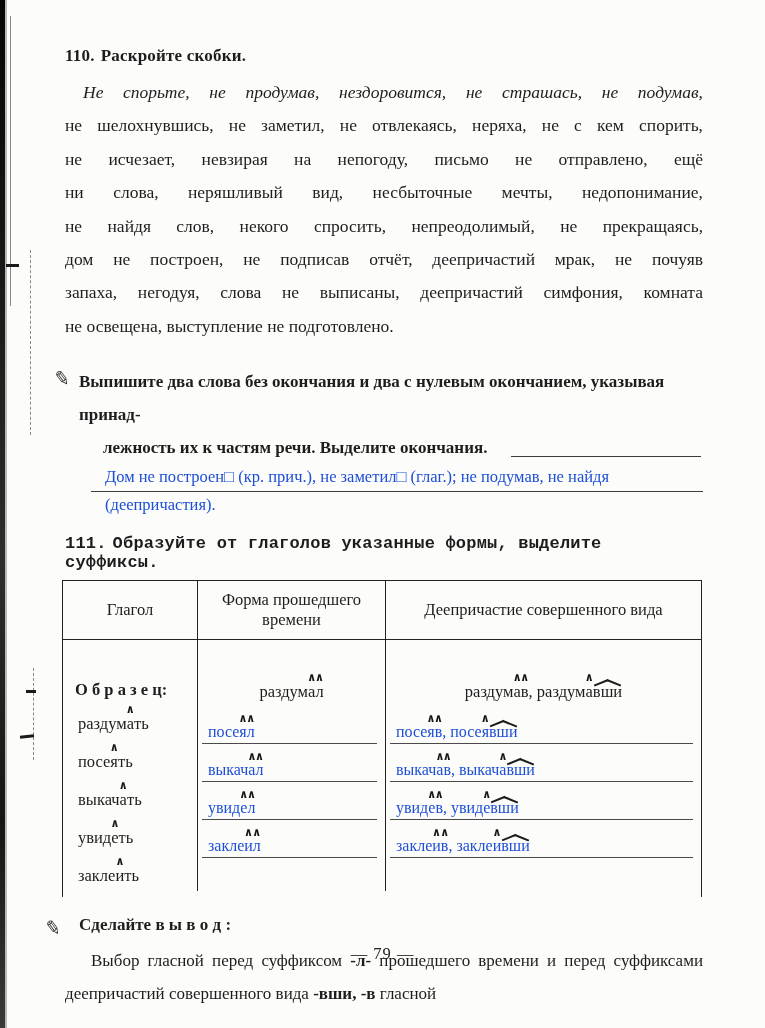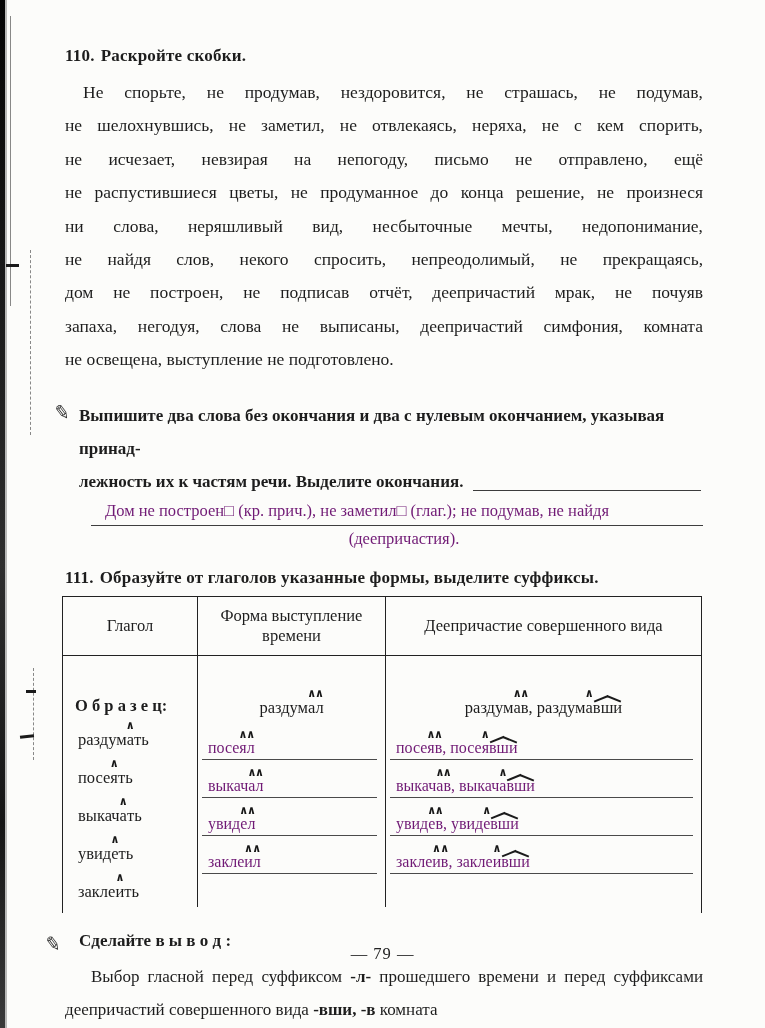--- a/index.html
+++ b/index.html
@@ -19,41 +19,41 @@
   .mark{position:absolute;height:0;border-top:3px solid #1a1a1a;}
   .m1{left:6px;top:264px;width:13px;}
   .m2{left:26px;top:690px;width:10px;}
   .m3{left:20px;top:735px;width:14px;transform:rotate(-6deg);}
 
   .content{position:absolute;left:65px;top:16px;width:638px;}
 
   
   .ex-head{font-size:17px;font-weight:bold;letter-spacing:.2px;}
   .ex-head.one{margin-top:30px;}
-  .ex-head.two{margin-top:16px;}
+  .ex-head.two{margin-top:16px;font-family:Liberation Mono, monospace;}
   .exnum{margin-right:6px;}
 
   
   .para{margin-top:10px;font-size:17.5px;}
   .pline{line-height:33.4px;text-align:justify;text-align-last:justify;white-space:normal;}
-  .pline.first{text-indent:18px;}
+  .pline.first{text-indent:18px;font-style:italic;}
   .pline.last{text-align-last:left;}
 
   
   .task{display:flex;margin-left:-20px;gap:8px;}
   .task1{margin-top:22px;}
   .task2{margin-top:18px;}
   .pencil{width:26px;flex:0 0 26px;font-size:19px;color:#2a2a2a;transform:rotate(8deg);margin-top:2px;}
   .task-body{flex:1;font-size:17px;font-weight:bold;}
   .tline{line-height:33px;}
   .flexline{display:flex;align-items:flex-end;}
-  .flexline > span{white-space:nowrap;}
+  .flexline > span{white-space:nowrap;margin-left:24px;}
   .fill-line{flex:1;border-bottom:1.6px solid #3c3c3c;margin:0 2px 7px 10px;}
 
-  .hand{color:#701a75;font-weight:normal;text-align:center;}
+  .hand{color:#1d4ed8;font-weight:normal;}
   .answer1{margin:2px 0 0 12px;padding:0 0 3px 14px;border-bottom:1.6px solid #3e3e3e;
     font-size:16.5px;line-height:22px;}
   .answer2{margin-left:12px;padding-left:14px;font-size:16.5px;line-height:26px;}
 
   
   .tbl{margin-top:8px;margin-left:-3px;width:640px;border:1.7px solid #222;border-bottom:none;box-sizing:border-box;font-size:16.5px;}
   .thead{display:grid;grid-template-columns:134px 188px 1fr;border-bottom:1.7px solid #222;}
   .th{min-height:58px;display:flex;align-items:center;justify-content:center;text-align:center;padding:4px 10px;box-sizing:border-box;}
   .bcol{border-left:1.7px solid #222;}
   .tbody{display:grid;grid-template-columns:134px 188px 1fr;padding-bottom:6px;}
@@ -103,21 +103,20 @@
 <div class="content">
 
   <div class="ex-head one">
     <span class="exnum">110.</span><span>Раскройте скобки.</span>
   </div>
 
   <div class="para">
     <div class="pline first">Не спорьте, не продумав, нездоровится, не страшась, не подумав,</div>
     <div class="pline">не шелохнувшись, не заметил, не отвлекаясь, неряха, не с кем спорить,</div>
     <div class="pline">не исчезает, невзирая на непогоду, письмо не отправлено, ещё</div>
-    <div class="pline">не распустившиеся цветы, не продуманное до конца решение, не произнеся</div>
     <div class="pline">ни слова, неряшливый вид, несбыточные мечты, недопонимание,</div>
     <div class="pline">не найдя слов, некого спросить, непреодолимый, не прекращаясь,</div>
     <div class="pline">дом не построен, не подписав отчёт, деепричастий мрак, не почуяв</div>
     <div class="pline">запаха, негодуя, слова не выписаны, деепричастий симфония, комната</div>
     <div class="pline last">не освещена, выступление не подготовлено.</div>
   </div>
 
   <div class="task task1">
     <span class="pencil">✎</span>
     <div class="task-body">
@@ -133,21 +132,21 @@
     </div>
   </div>
 
   <div class="ex-head two">
     <span class="exnum">111.</span><span>Образуйте от глаголов указанные формы, выделите суффиксы.</span>
   </div>
 
   <div class="tbl">
     <div class="thead">
       <div class="th">Глагол</div>
-      <div class="th bcol">Форма выступление времени</div>
+      <div class="th bcol">Форма прошедшего времени</div>
       <div class="th bcol">Деепричастие совершенного вида</div>
     </div>
     <div class="tbody">
       <div class="col">
         <div class="r0 sample">О б р а з е ц:</div>
         <div class="r1 vrow">раздум<span class="hat">а</span>ть</div>
         <div class="rw vrow">посе<span class="hat">я</span>ть</div>
         <div class="rw vrow">выкач<span class="hat">а</span>ть</div>
         <div class="rw vrow">увид<span class="hat">е</span>ть</div>
         <div class="rw vrow">закле<span class="hat">и</span>ть</div>
@@ -174,20 +173,20 @@
   <div class="task task2">
     <span class="pencil">✎</span>
     <div class="task-body">Сделайте в ы в о д :</div>
   </div>
 
   <div class="concl">
     <div class="cline1">
       <span>Выбор гласной перед суффиксом </span><b>-л-</b><span> прошедшего времени и перед суффиксами</span>
     </div>
     <div class="cline2">
-      <span class="lead"><span>деепричастий совершенного вида </span><b>-вши, -в</b><span> комната</span></span>
+      <span class="lead"><span>деепричастий совершенного вида </span><b>-вши, -в</b><span> гласной</span></span>
     </div>
     <div class="blank-full"></div>
   </div>
 
 </div>
 
 <div class="pagenum">— 79 —</div>
 
 </body></html>

